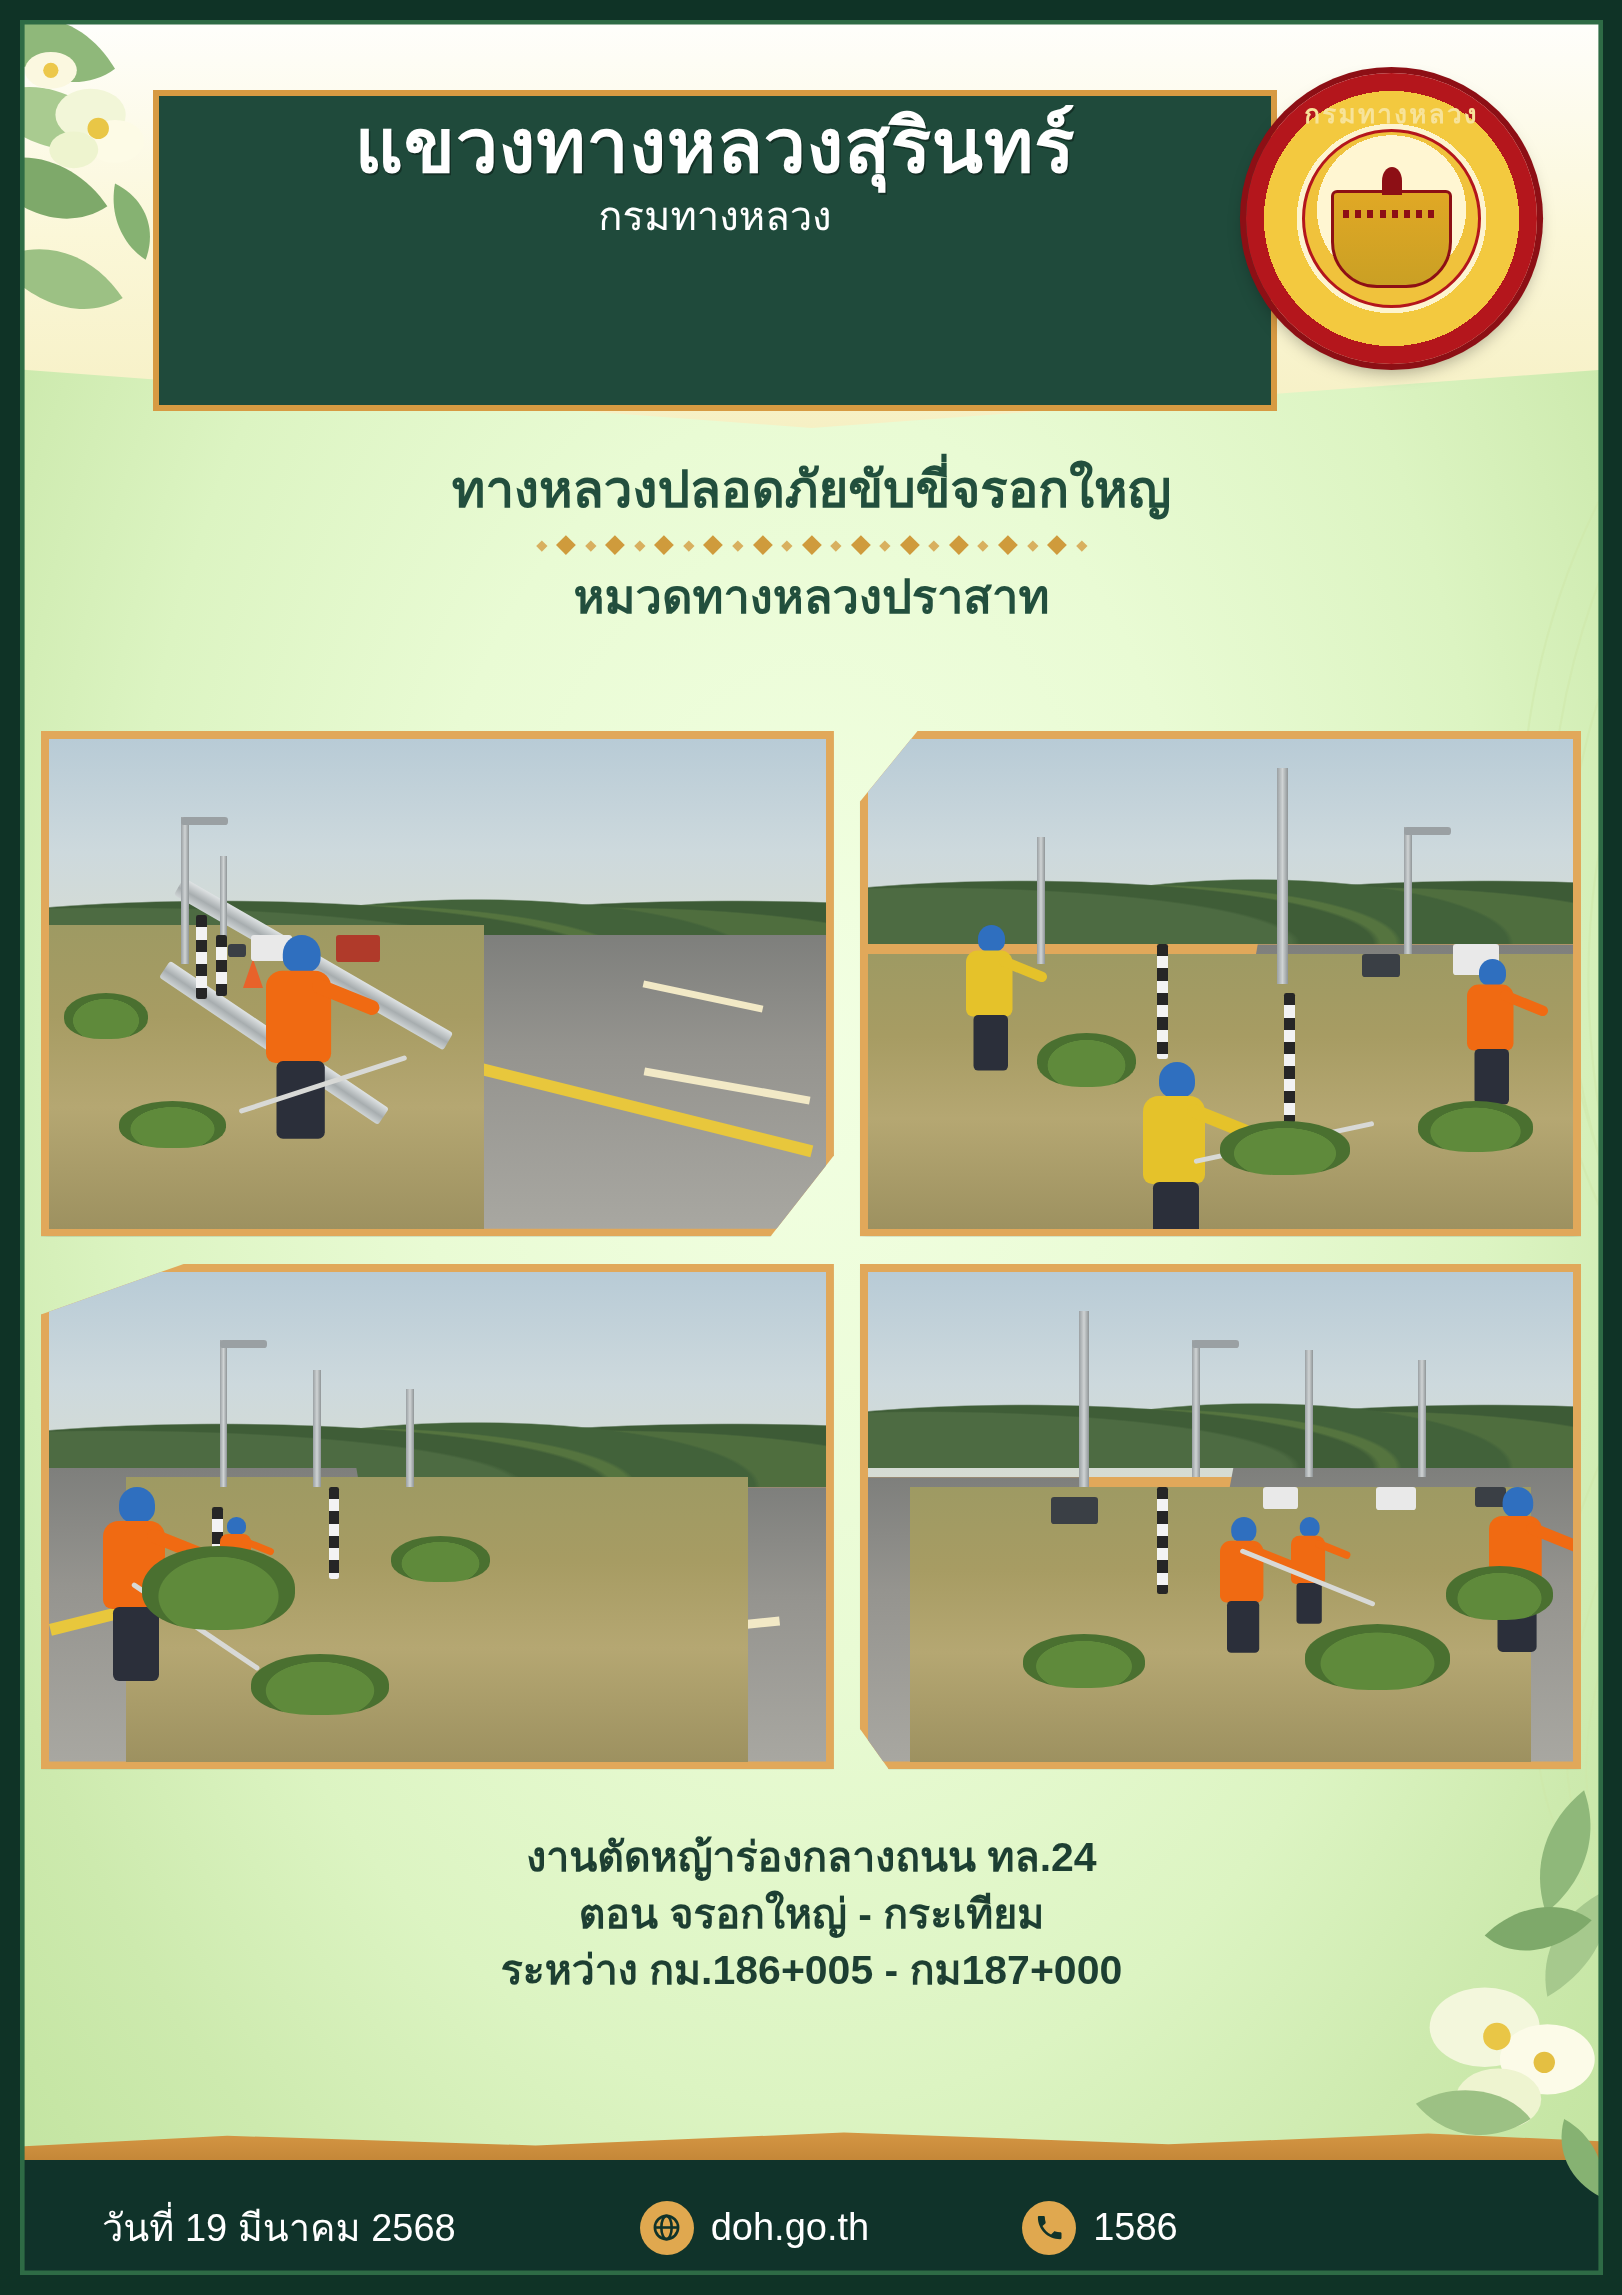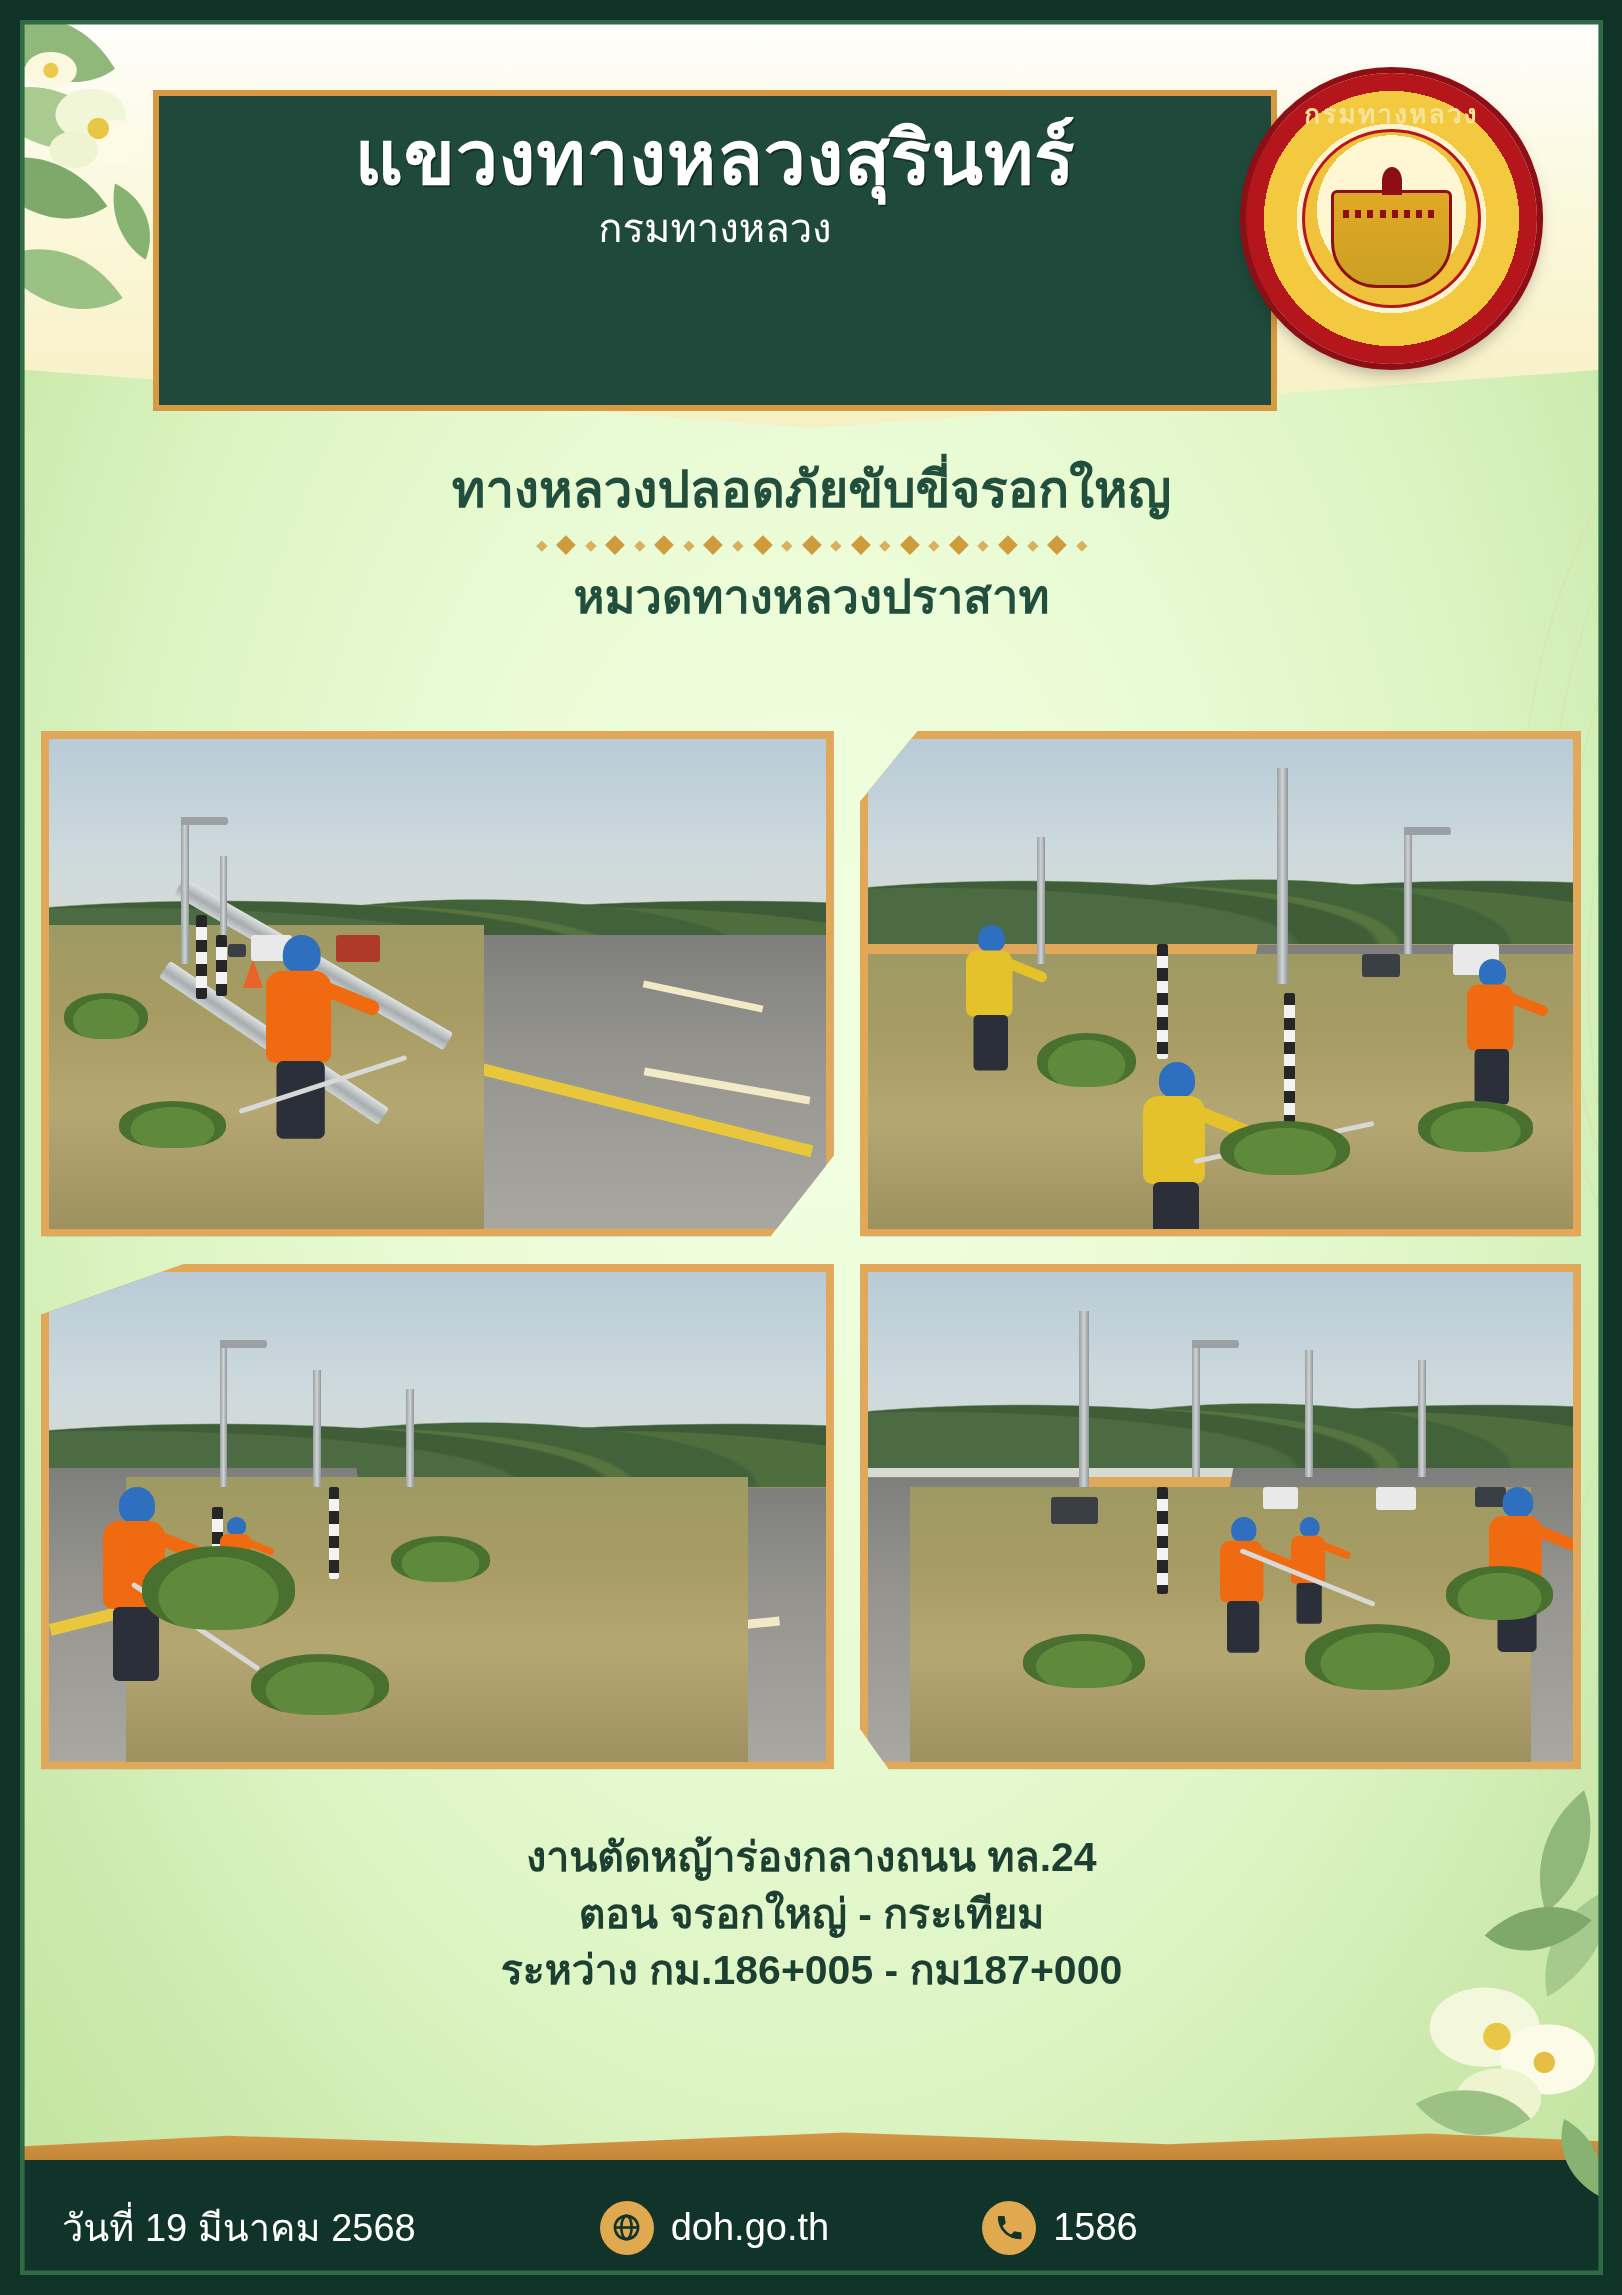--- a/index.html
+++ b/index.html
@@ -68,21 +68,21 @@
     position: absolute;
     left: 153px;
     top: 90px;
     width: 1124px;
     height: 321px;
     background: #1f4a3b;
     border: 6.9px solid #d79a42;
     box-sizing: border-box;
     text-align: center;
     color: #ffffff;
-    padding-top: 20px;
+    padding-top: 8px;
   }
   .title-main {
     font-size: 75px;
     font-weight: bold;
     line-height: 1.12;
     letter-spacing: 0.8px;
     color: #ffffff;
     text-shadow: 1.5px 2.3px 0 rgba(0,0,0,.35);
   }
   .title-sub1 {
@@ -388,21 +388,21 @@
     position: absolute;
     left: 0; right: 0; bottom: 0;
     height: 135px;
     background: #10332a;
     display: flex;
     align-items: center;
     color: #ffffff;
   }
   .footer .date {
     font-size: 38px;
-    margin-left: 62px;
+    margin-left: 102px;
     white-space: nowrap;
   }
   .footer .item {
     display: flex;
     align-items: center;
     gap: 17px;
     font-size: 38px;
   }
   .footer .web { margin-left: 184px; }
   .footer .tel { margin-left: 153px; }

